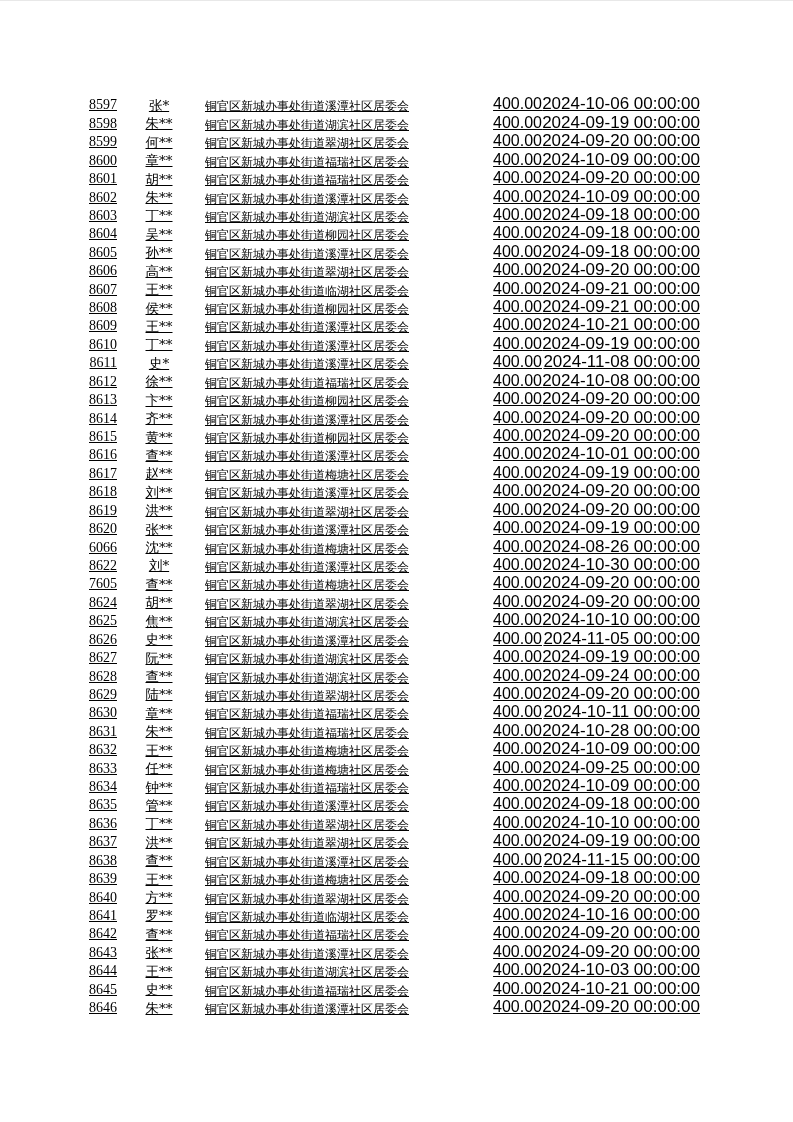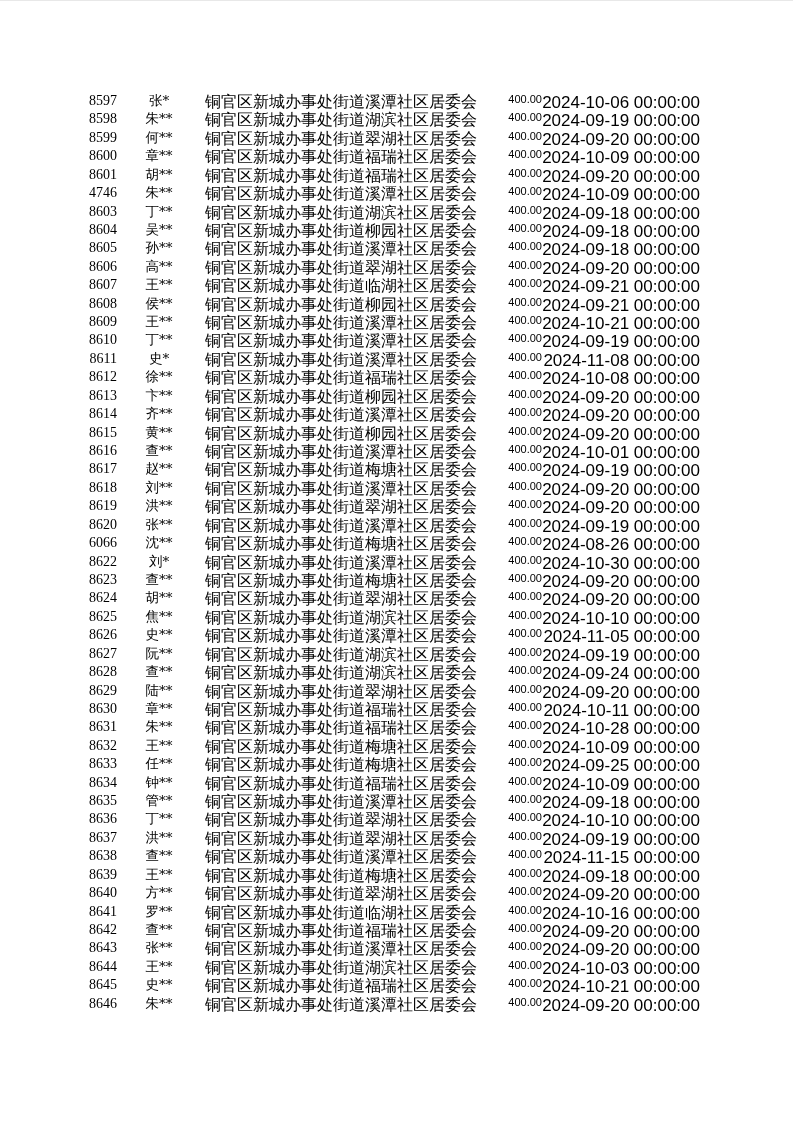--- a/index.html
+++ b/index.html
@@ -18,22 +18,23 @@
     font-family: "Liberation Serif", serif;
   }
   .records-table {
     position: absolute;
     top: 93px;
     left: 0;
     width: 793px;
   }
   .row {
     display: flex;
-    align-items: flex-start;
+    align-items: flex-end;
     height: 18.43px;
+    text-decoration: underline;
   }
   .cell {
     white-space: nowrap;
     line-height: 1;
   }
   .c-id {
     width: 117px;
     text-align: right;
     font-family: "Liberation Serif", serif;
     font-size: 14px;
@@ -42,27 +43,27 @@
     width: 84px;
     text-align: center;
     font-family: "DejaVu Serif", serif;
     font-size: 13.5px;
   }
   .c-org {
     width: 262px;
     padding-left: 4px;
     text-align: left;
     font-family: "DejaVu Serif", serif;
-    font-size: 16px;
+    font-size: 12px;
   }
   .c-amount {
     width: 75px;
     text-align: right;
     font-family: "Liberation Sans", sans-serif;
-    font-size: 11px;
+    font-size: 16px;
   }
   .c-date {
     width: 158px;
     text-align: right;
     font-family: "Liberation Sans", sans-serif;
     font-size: 17px;
   }
 </style>
 </head>
 <body>
@@ -103,21 +104,21 @@
 
   <div class="row">
     <span class="cell c-id">8601</span>
     <span class="cell c-name">胡**</span>
     <span class="cell c-org">铜官区新城办事处街道福瑞社区居委会</span>
     <span class="cell c-amount">400.00</span>
     <span class="cell c-date">2024-09-20 00:00:00</span>
   </div>
 
   <div class="row">
-    <span class="cell c-id">4746</span>
+    <span class="cell c-id">8602</span>
     <span class="cell c-name">朱**</span>
     <span class="cell c-org">铜官区新城办事处街道溪潭社区居委会</span>
     <span class="cell c-amount">400.00</span>
     <span class="cell c-date">2024-10-09 00:00:00</span>
   </div>
 
   <div class="row">
     <span class="cell c-id">8603</span>
     <span class="cell c-name">丁**</span>
     <span class="cell c-org">铜官区新城办事处街道湖滨社区居委会</span>
@@ -271,21 +272,21 @@
 
   <div class="row">
     <span class="cell c-id">8622</span>
     <span class="cell c-name">刘*</span>
     <span class="cell c-org">铜官区新城办事处街道溪潭社区居委会</span>
     <span class="cell c-amount">400.00</span>
     <span class="cell c-date">2024-10-30 00:00:00</span>
   </div>
 
   <div class="row">
-    <span class="cell c-id">8623</span>
+    <span class="cell c-id">7605</span>
     <span class="cell c-name">查**</span>
     <span class="cell c-org">铜官区新城办事处街道梅塘社区居委会</span>
     <span class="cell c-amount">400.00</span>
     <span class="cell c-date">2024-09-20 00:00:00</span>
   </div>
 
   <div class="row">
     <span class="cell c-id">8624</span>
     <span class="cell c-name">胡**</span>
     <span class="cell c-org">铜官区新城办事处街道翠湖社区居委会</span>

